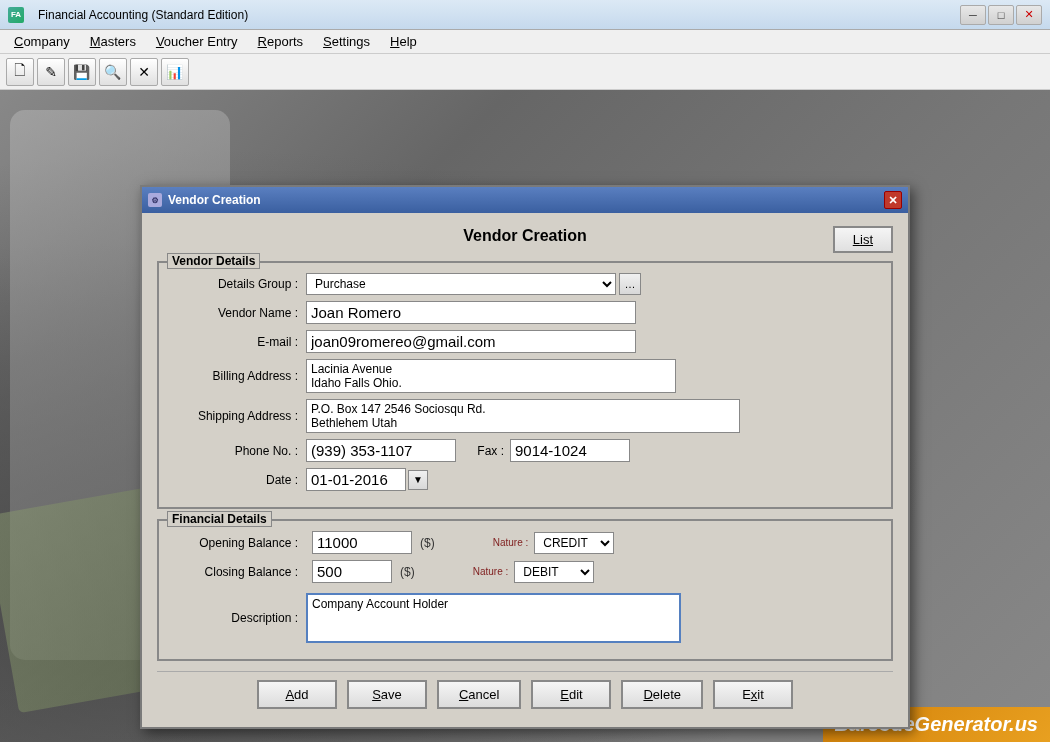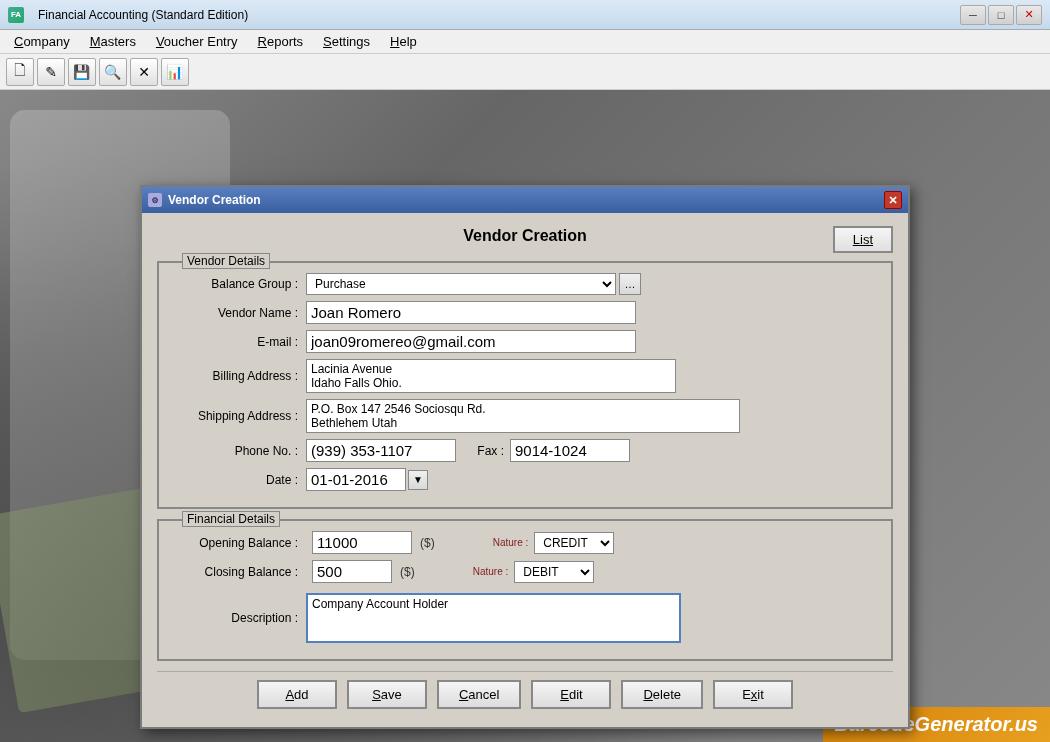--- a/index.html
+++ b/index.html
@@ -211,25 +211,25 @@
     .section-box {
       border: 2px solid #888;
       background: transparent;
       padding: 10px 12px 10px 12px;
       margin-bottom: 10px;
       position: relative;
     }
     .section-legend {
       position: absolute;
       top: -10px;
-      left: 23px;
+      left: 8px;
       background: #d4d0c8;
       padding: 0 4px;
       font-size: 12px;
-      font-weight: normal;
+      font-weight: bold;
       border: 1px solid #888;
     }
 
     
     .form-row {
       display: flex;
       align-items: center;
       margin-bottom: 6px;
     }
     .form-label {
@@ -409,21 +409,21 @@
         <div class="clearfix">
           <button class="list-btn">
             <span>List</span>
           </button>
         </div>
 
         <div class="section-box">
           <div class="section-legend">Vendor Details</div>
 
           <div class="form-row">
-            <span class="form-label">Balance Group :</span>
+            <span class="form-label">Details Group :</span>
             <div class="dropdown-wrapper">
               <select class="form-select">
                 <option>Purchase</option>
                 <option>Sales</option>
                 <option>Cash</option>
                 <option>Bank</option>
               </select>
               <div class="browse-btn">…</div>
             </div>
           </div>

